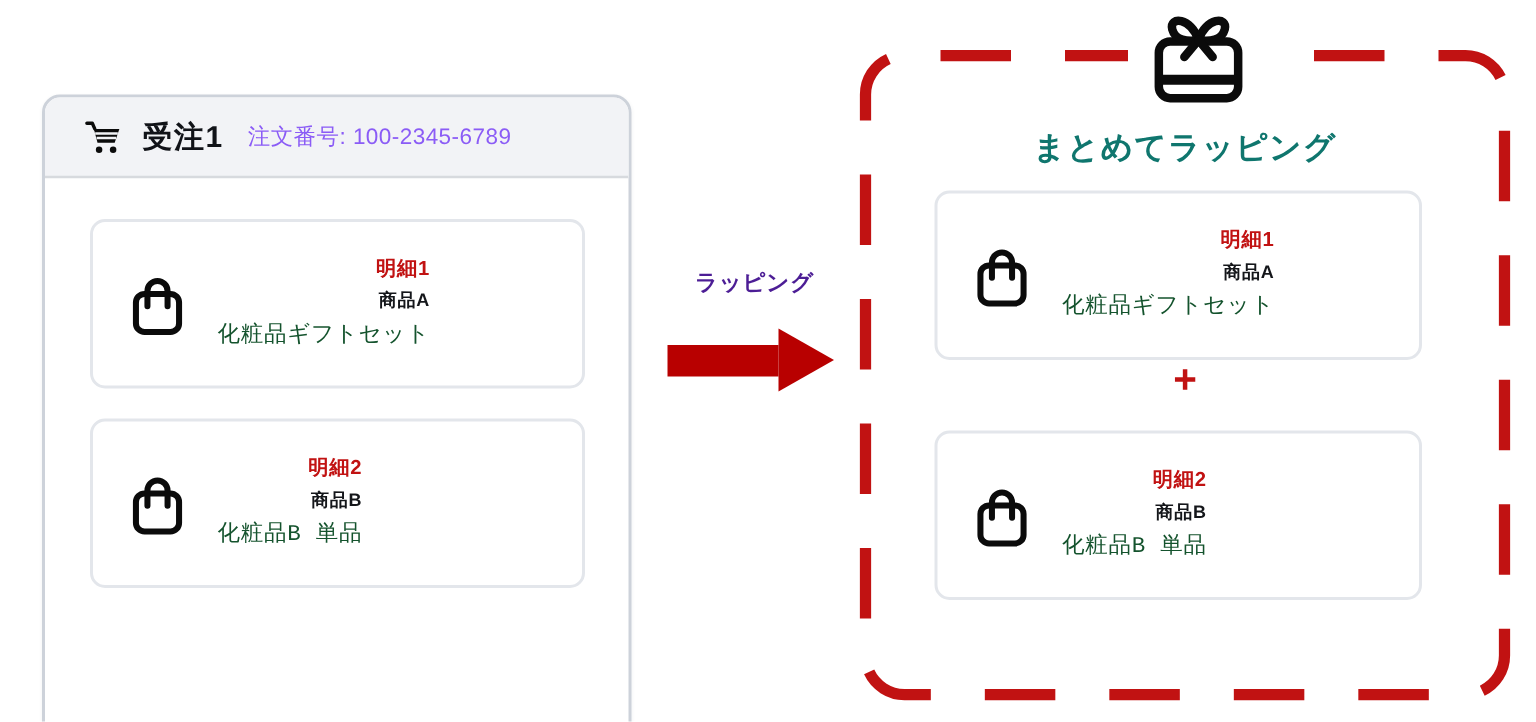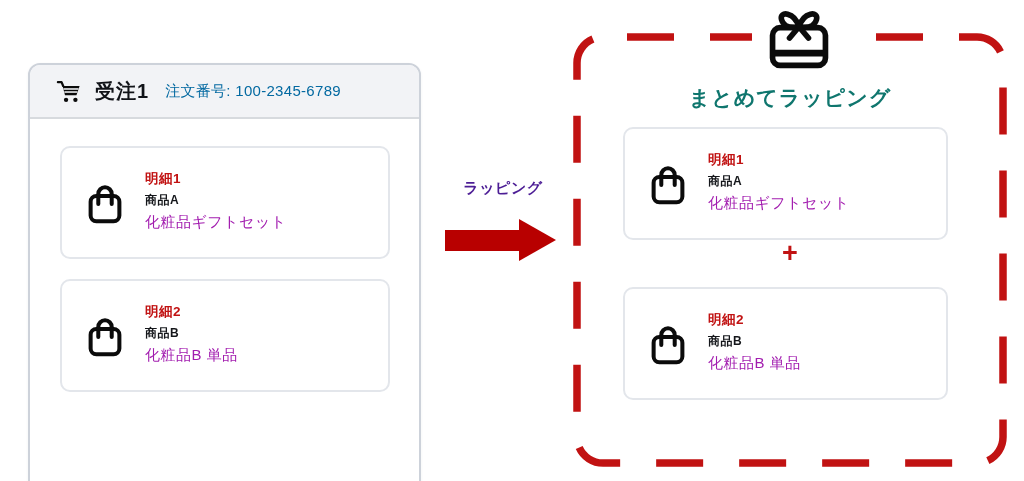--- a/index.html
+++ b/index.html
@@ -16,33 +16,33 @@
     background: #ffffff; border: 2px solid #cdd2da; border-radius: 12px;
     box-shadow: 0 1px 3px rgba(40,50,60,0.06);
   }
   .order-header {
     position: absolute; left: 0; top: 0; right: 0; height: 54px;
     background: #f2f3f6; border-bottom: 2px solid #d7dade;
     border-radius: 10px 10px 0 0;
     display: flex; align-items: center; padding: 0 18px 0 26px;
   }
   .order-title { font-size: 20px; font-weight: bold; color: #111318; margin-left: 13px; letter-spacing: 1px; }
-  .order-number { font-size: 15px; color: #0369a1; margin-left: 16px; letter-spacing: 0.3px; }
+  .order-number { font-size: 15px; color: #8b5cf6; margin-left: 16px; letter-spacing: 0.3px; }
 
   
   .item-card {
     position: absolute; width: 330px; height: 113px;
     background: #ffffff; border: 2px solid #e3e6eb; border-radius: 10px;
-    display: flex; align-items: center; padding: 0 14px 8px 20px;
+    display: flex; align-items: center; padding: 0 14px 8px 20px; text-align: right;
   }
   .item-icon { flex: 0 0 auto; margin-top: 14px; }
   .item-text { margin-left: 17px; display: flex; flex-direction: column; gap: 4px; padding-top: 4px; }
   .item-badge { font-size: 13.5px; font-weight: bold; color: #c11212; letter-spacing: 0.5px; }
   .item-name  { font-size: 12px; font-weight: bold; color: #14161a; letter-spacing: 0.5px; }
-  .item-desc  { font-size: 15px; color: #a21caf; letter-spacing: 0.5px; }
+  .item-desc  { font-size: 15px; color: #14532d; letter-spacing: 0.5px; font-family: Liberation Mono, monospace; }
 
   .order-card-1 { left: 30px; top: 81px; }
   .order-card-2 { left: 30px; top: 214px; }
 
   
   .arrow-label {
     position: absolute; left: 443px; top: 179px; width: 120px;
     text-align: center; font-size: 15px; font-weight: bold; color: #4c1d95;
     letter-spacing: 0.5px;
   }

